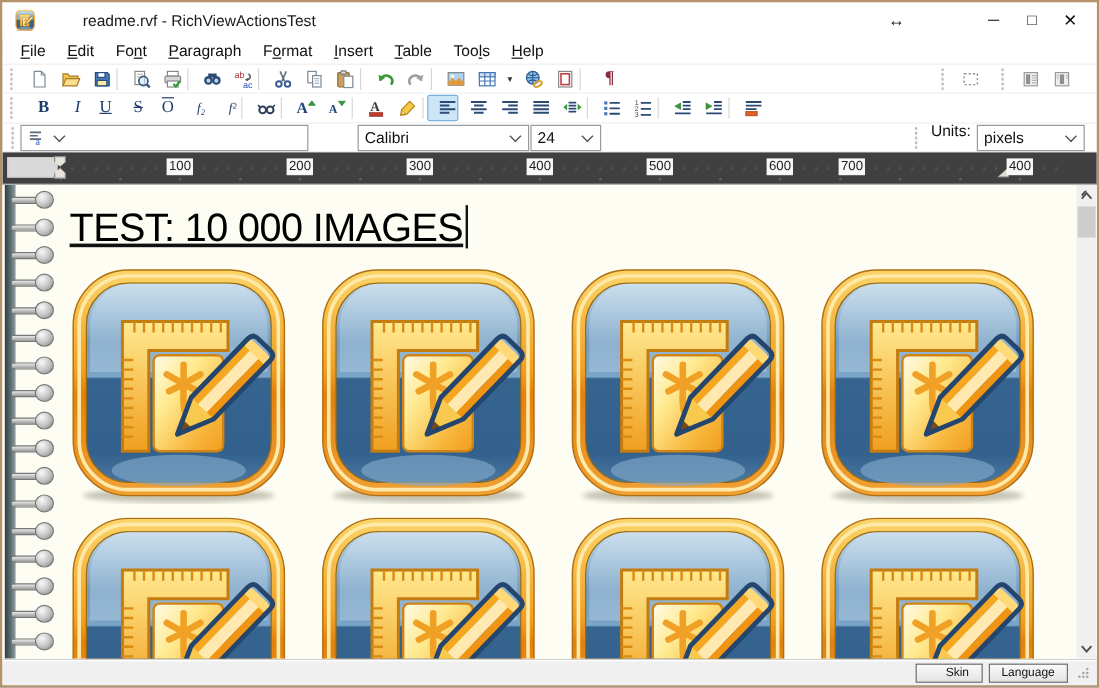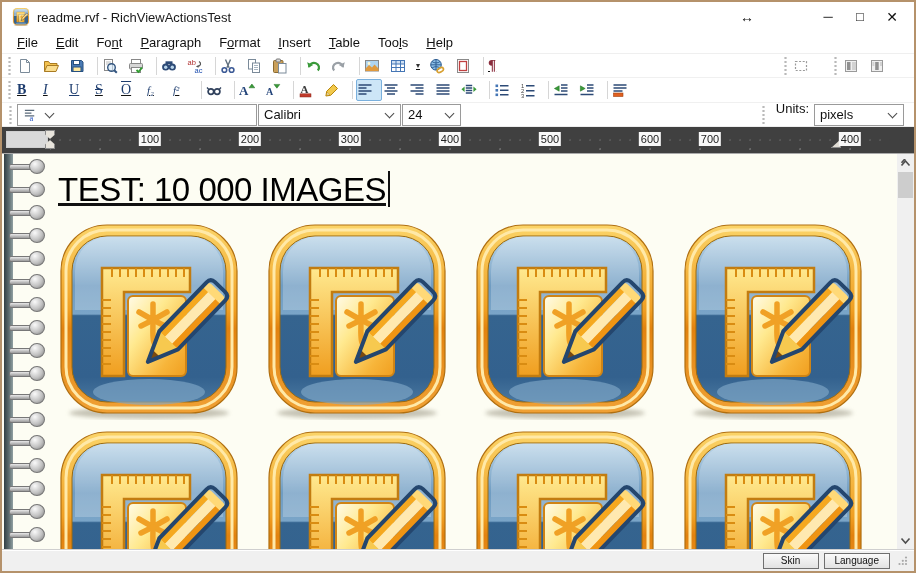--- a/index.html
+++ b/index.html
@@ -6,60 +6,60 @@
   *{box-sizing:border-box;}
   .window{
     position:relative;width:916px;height:573px;margin:0 auto;
     border:2px solid #b5926b;background:#fff;overflow:hidden;
     font-family:"Liberation Sans",sans-serif;color:#111;
     display:flex;flex-direction:column;
   }
   
   .titlebar{height:30px;display:flex;align-items:center;padding:0 6px 0 10px;background:#fff;flex:0 0 auto;}
   .titlebar .appicon{width:18px;height:18px;margin-right:7px;flex:0 0 auto;}
-  .titlebar .title{font-size:13px;color:#1a1a1a;}
+  .titlebar .title{font-size:13px;color:#1a1a1a;margin-left:32px;}
   .titlebar .spring{flex:1;}
   .tb-arrows{font-size:14px;color:#111;margin-right:58px;cursor:default;}
   .winbtn{width:32px;text-align:center;font-size:13px;color:#111;line-height:30px;cursor:default;}
   .winbtn.close{font-size:14px;}
   
   .menubar{height:22px;display:flex;align-items:center;padding-left:6px;font-size:13px;border-bottom:1px solid #efefef;flex:0 0 auto;}
   .menu-item{padding:0 9px;height:22px;line-height:21px;cursor:default;}
   .menu-item .u{text-decoration:underline;}
   
   .toolbar{height:24px;display:flex;align-items:center;padding-left:4px;border-bottom:1px solid #f0f0f0;flex:0 0 auto;}
   .toolbar.second{height:25px;}
   .grip{width:5px;height:18px;margin:0 4px 0 1px;
     background-image:radial-gradient(circle,#b9b9b9 1px,transparent 1.3px);
     background-size:5px 4px;background-position:center;cursor:default;flex:0 0 auto;}
   .tsep{width:1px;height:18px;background:#d6d6d6;margin:0 3px;flex:0 0 auto;}
   .tspacer{width:14px;flex:0 0 auto;}
   .tflex{flex:1;}
-  .tbtn{width:26px;height:22px;display:flex;align-items:center;justify-content:flex-start;border:1px solid transparent;border-radius:2px;flex:0 0 auto;cursor:default;text-decoration:underline;}
+  .tbtn{width:26px;height:22px;display:flex;align-items:center;justify-content:flex-end;border:1px solid transparent;border-radius:2px;flex:0 0 auto;cursor:default;}
   .tbtn.narrow{width:13px;}
   .tbtn.sel{background:#cde6f7;border-color:#7ab0dd;}
   .tbtn svg{display:block;}
   .tglyph{font-family:"Liberation Serif",serif;font-size:14px;color:#1d3c6e;line-height:1;}
   .g-bold{font-weight:bold;}
   .g-italic{font-style:italic;}
   .g-underline{text-decoration:underline;}
   .g-strikethrough{text-decoration:line-through;}
   .g-overline{text-decoration:overline;}
   .g-subscript,.g-superscript{font-style:italic;font-size:11px;}
   .g-paragraph-marks{color:#8a2c3c;font-weight:bold;font-size:15px;}
   .g-table-dropdown{color:#333;font-size:8px;font-family:"DejaVu Sans",sans-serif;}
   .mr-right{margin-right:20px;}
   
   .combobar{height:24px;display:flex;align-items:center;padding-left:5px;border-bottom:1px solid #ededed;font-size:13px;flex:0 0 auto;}
   .combo{height:22px;display:flex;align-items:center;border:1px solid #9a9a9a;background:#fff;padding-left:5px;position:relative;margin-right:1px;cursor:default;}
   .combo .val{flex:1;white-space:nowrap;overflow:hidden;}
   .combo .chev{width:9px;height:9px;margin:0 6px 0 4px;position:relative;flex:0 0 auto;}
   .combo .chev::before{content:"";position:absolute;left:1px;top:0px;width:6px;height:6px;border-right:1.6px solid #4a4a4a;border-bottom:1.6px solid #4a4a4a;transform:rotate(45deg);}
   .combo-style{width:240px;}
-  .combo-font{width:143px;}
+  .combo-font{width:143px;margin-left:40px;}
   .combo-size{width:59px;}
   .combo-units{width:90px;margin-right:10px;}
   .style-ic{width:15px;height:15px;margin-right:3px;flex:0 0 auto;}
   .units-label{margin:0 5px 13px 6px;}
   
   .ruler{height:27px;position:relative;background:#404040;border-bottom:1px solid #aaa;flex:0 0 auto;}
   .ruler-leftblock{position:absolute;left:4px;top:4px;width:42px;height:17px;background:#d9d9d9;border:1px solid #cfcfcf;}
   .ruler-ticks{position:absolute;left:48px;right:28px;top:12px;height:3px;
     background-image:radial-gradient(circle at 1.2px 1.2px,#555 .9px,transparent 1.2px);
     background-size:10px 3px;background-position:9px 0;}
@@ -86,21 +86,21 @@
   .grid{position:absolute;left:56px;top:70px;display:grid;grid-template-columns:repeat(4,182px);grid-auto-rows:196px;column-gap:26px;row-gap:11px;}
   .doc-img{width:182px;height:196px;}
   
   .vscroll{position:absolute;right:0;top:0;bottom:0;width:17px;background:#f0f0f0;}
   .varrow{position:absolute;left:0;width:17px;height:17px;display:flex;align-items:center;justify-content:center;}
   .varrow.up{top:0;} .varrow.down{bottom:0;}
   .vthumb{position:absolute;left:1px;top:18px;width:15px;height:26px;background:#cdcdcd;}
   
   .statusbar{height:22px;background:#f0f0f0;border-top:1px solid #cfcfcf;box-shadow:inset 0 1px 0 #fff;
     display:flex;align-items:center;justify-content:flex-end;gap:5px;padding-right:6px;flex:0 0 auto;}
-  .sbtn{height:16px;min-width:56px;padding:0 10px;font-size:10px;line-height:14px;text-align:center;
+  .sbtn{height:16px;min-width:56px;padding:0 10px;font-size:10px;line-height:14px;text-align:right;
     border:1px solid #6f6f6f;background:linear-gradient(#fafafa,#e2e2e2);cursor:default;}
   .resize-grip{width:11px;height:11px;margin-left:2px;}
   .hiddenassets{position:absolute;width:0;height:0;overflow:hidden;}
 </style>
 </head>
 <body>
 
 <svg class="hiddenassets" aria-hidden="true">
   <defs>
     <linearGradient id="gOuter" x1="0" y1="0" x2="0" y2="1">

